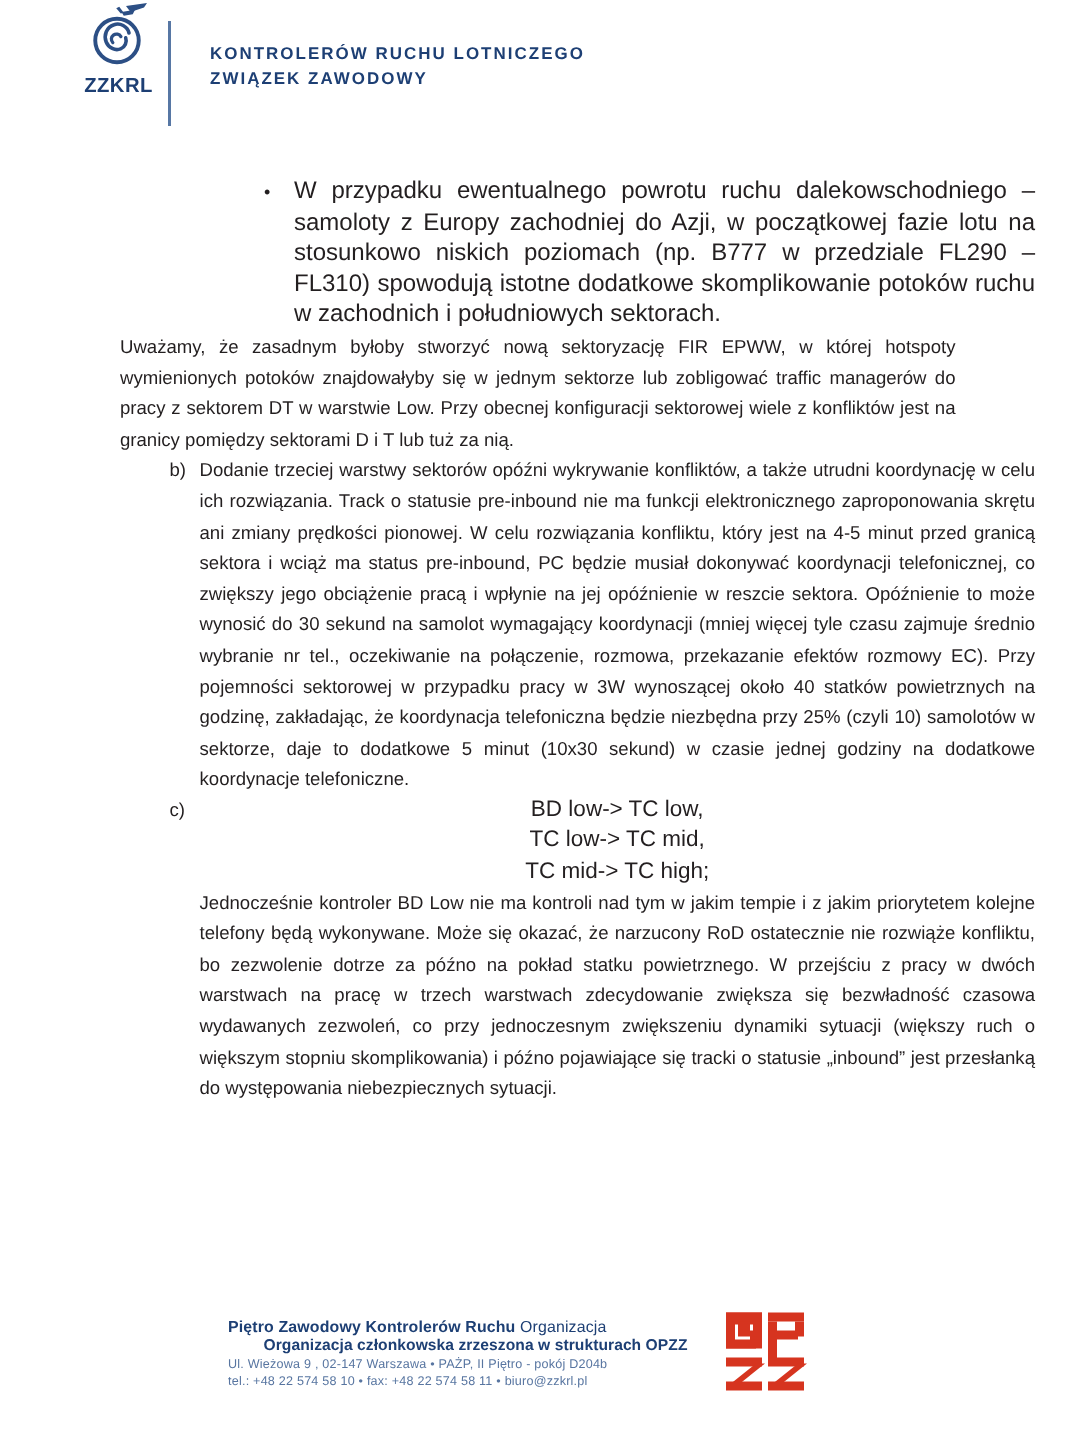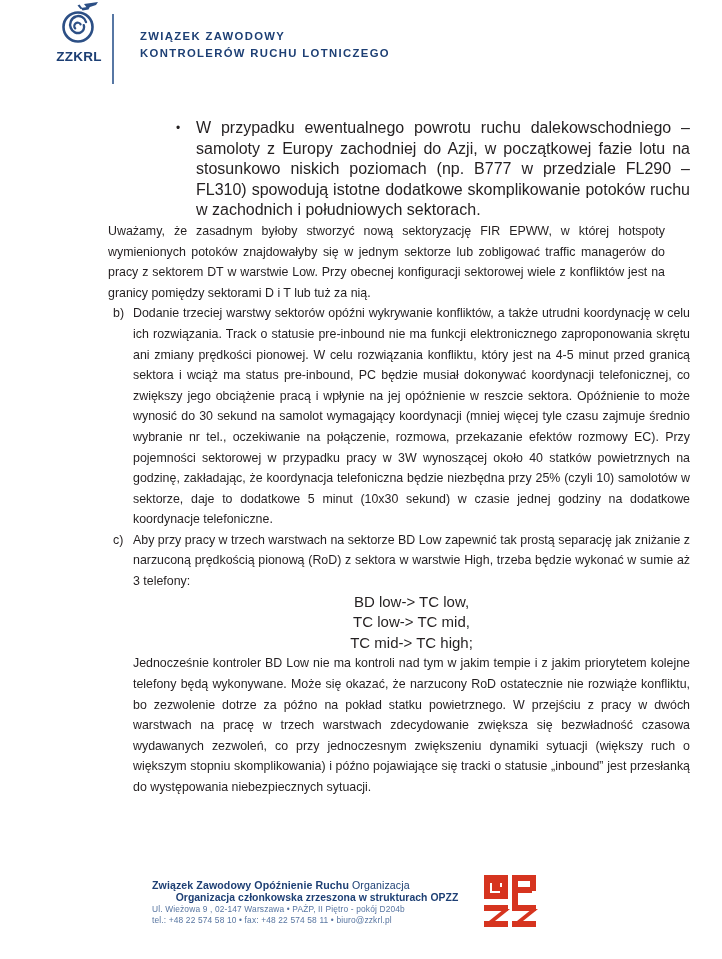--- a/index.html
+++ b/index.html
@@ -67,21 +67,21 @@
   }
 
   
   .content {
     position: absolute;
     left: 0;
     top: 118px;
     width: 722px;
   }
   .textcol {
-    margin-left: 108px;
+    margin-left: 80px;
     width: 557px;
   }
   p.just {
     text-align: justify;
     text-justify: inter-word;
     font-size: 12.4px;
     line-height: 20.6px;
     color: #231f20;
   }
 
@@ -205,22 +205,22 @@
         <path d="M32 22 C31 17.5 26 15 22 16.5 C17 18.2 15 23.5 16.8 28 C18.4 32 22.8 34 26.4 32.6 C29.4 31.4 30.8 28 29.8 25.2" fill="none" stroke="#2c4f85" stroke-width="2.4" stroke-linecap="round"></path>
         <path d="M26.6 24.4 C25.6 22.6 23.2 22.2 21.6 23.4 C20 24.6 19.8 27 21.2 28.4" fill="none" stroke="#2c4f85" stroke-width="2.2" stroke-linecap="round"></path>
       </svg>
     </div>
     <div class="logo-word">ZZKRL</div>
   </div>
 
   <div class="header-rule"></div>
 
   <div class="header-titles">
+    <div class="line">KONTROLERÓW RUCHU LOTNICZEGO</div>
     <div class="line">ZWIĄZEK ZAWODOWY</div>
-    <div class="line">KONTROLERÓW RUCHU LOTNICZEGO</div>
   </div>
 </div>
 
 <div class="content">
 
   <div class="bullet-row">
     <div class="bullet-mark">•</div>
     <div class="bullet-body">W przypadku ewentualnego powrotu ruchu dalekowschodniego – samoloty z Europy zachodniej do Azji, w początkowej fazie lotu na stosunkowo niskich poziomach (np. B777 w przedziale FL290 – FL310) spowodują istotne dodatkowe skomplikowanie potoków ruchu w zachodnich i południowych sektorach.</div>
   </div>
 
@@ -229,34 +229,33 @@
   </div>
 
   <div class="lettered-row">
     <div class="letter-mark">b)</div>
     <div class="letter-body">Dodanie trzeciej warstwy sektorów opóźni wykrywanie konfliktów, a także utrudni koordynację w celu ich rozwiązania. Track o statusie pre-inbound nie ma funkcji elektronicznego zaproponowania skrętu ani zmiany prędkości pionowej. W celu rozwiązania konfliktu, który jest na 4-5 minut przed granicą sektora i wciąż ma status pre-inbound, PC będzie musiał dokonywać koordynacji telefonicznej, co zwiększy jego obciążenie pracą i wpłynie na jej opóźnienie w reszcie sektora. Opóźnienie to może wynosić do 30 sekund na samolot wymagający koordynacji (mniej więcej tyle czasu zajmuje średnio wybranie nr tel., oczekiwanie na połączenie, rozmowa, przekazanie efektów rozmowy EC). Przy pojemności sektorowej w przypadku pracy w 3W wynoszącej około 40 statków powietrznych na godzinę, zakładając, że koordynacja telefoniczna będzie niezbędna przy 25% (czyli 10) samolotów w sektorze, daje to dodatkowe 5 minut (10x30 sekund) w czasie jednej godziny na dodatkowe koordynacje telefoniczne.</div>
   </div>
 
   <div class="lettered-row">
     <div class="letter-mark">c)</div>
     <div class="letter-body">
-      <div class="just">Aby przy pracy w trzech warstwach na sektorze BD Low zapewnić tak prostą separację jak zniżanie z narzuconą prędkością pionową (RoD) z sektora w warstwie High, trzeba będzie wykonać w sumie aż 3 telefony:</div>
       <div class="phone-line">BD low-&gt; TC low,</div>
       <div class="phone-line">TC low-&gt; TC mid,</div>
       <div class="phone-line">TC mid-&gt; TC high;</div>
       <div class="just">Jednocześnie kontroler BD Low nie ma kontroli nad tym w jakim tempie i z jakim priorytetem kolejne telefony będą wykonywane. Może się okazać, że narzucony RoD ostatecznie nie rozwiąże konfliktu, bo zezwolenie dotrze za późno na pokład statku powietrznego. W przejściu z pracy w dwóch warstwach na pracę w trzech warstwach zdecydowanie zwiększa się bezwładność czasowa wydawanych zezwoleń, co przy jednoczesnym zwiększeniu dynamiki sytuacji (większy ruch o większym stopniu skomplikowania) i późno pojawiające się tracki o statusie „inbound” jest przesłanką do występowania niebezpiecznych sytuacji.</div>
     </div>
   </div>
 
 </div>
 
 <div class="footer">
   <div class="footer-inner">
     <div class="footer-text">
-      <div class="f1"><span>Związek Zawodowy Opóźnienie Ruchu</span><span class="thin"> Organizacja</span></div>
+      <div class="f1"><span>Piętro Zawodowy Kontrolerów Ruchu</span><span class="thin"> Organizacja</span></div>
       <div class="f2">Organizacja członkowska zrzeszona w strukturach OPZZ</div>
       <div class="f3">Ul. Wieżowa 9 , 02-147 Warszawa  •  PAŻP,  II Piętro - pokój D204b</div>
       <div class="f4">tel.: +48 22 574 58 10  •  fax: +48 22 574 58 11  •  biuro@zzkrl.pl</div>
     </div>
 
     <div class="opzz">
       <svg width="56" height="56" viewBox="0 0 56 56">
         <g fill="#d6341f">
 
           <path d="M2 2 h24 v8 h-8 v4 h8 v12 h-24 v-12 h8 v-4 h-8 z M10 14 h-6 v8 h14 v-4 h-8 z"></path>

